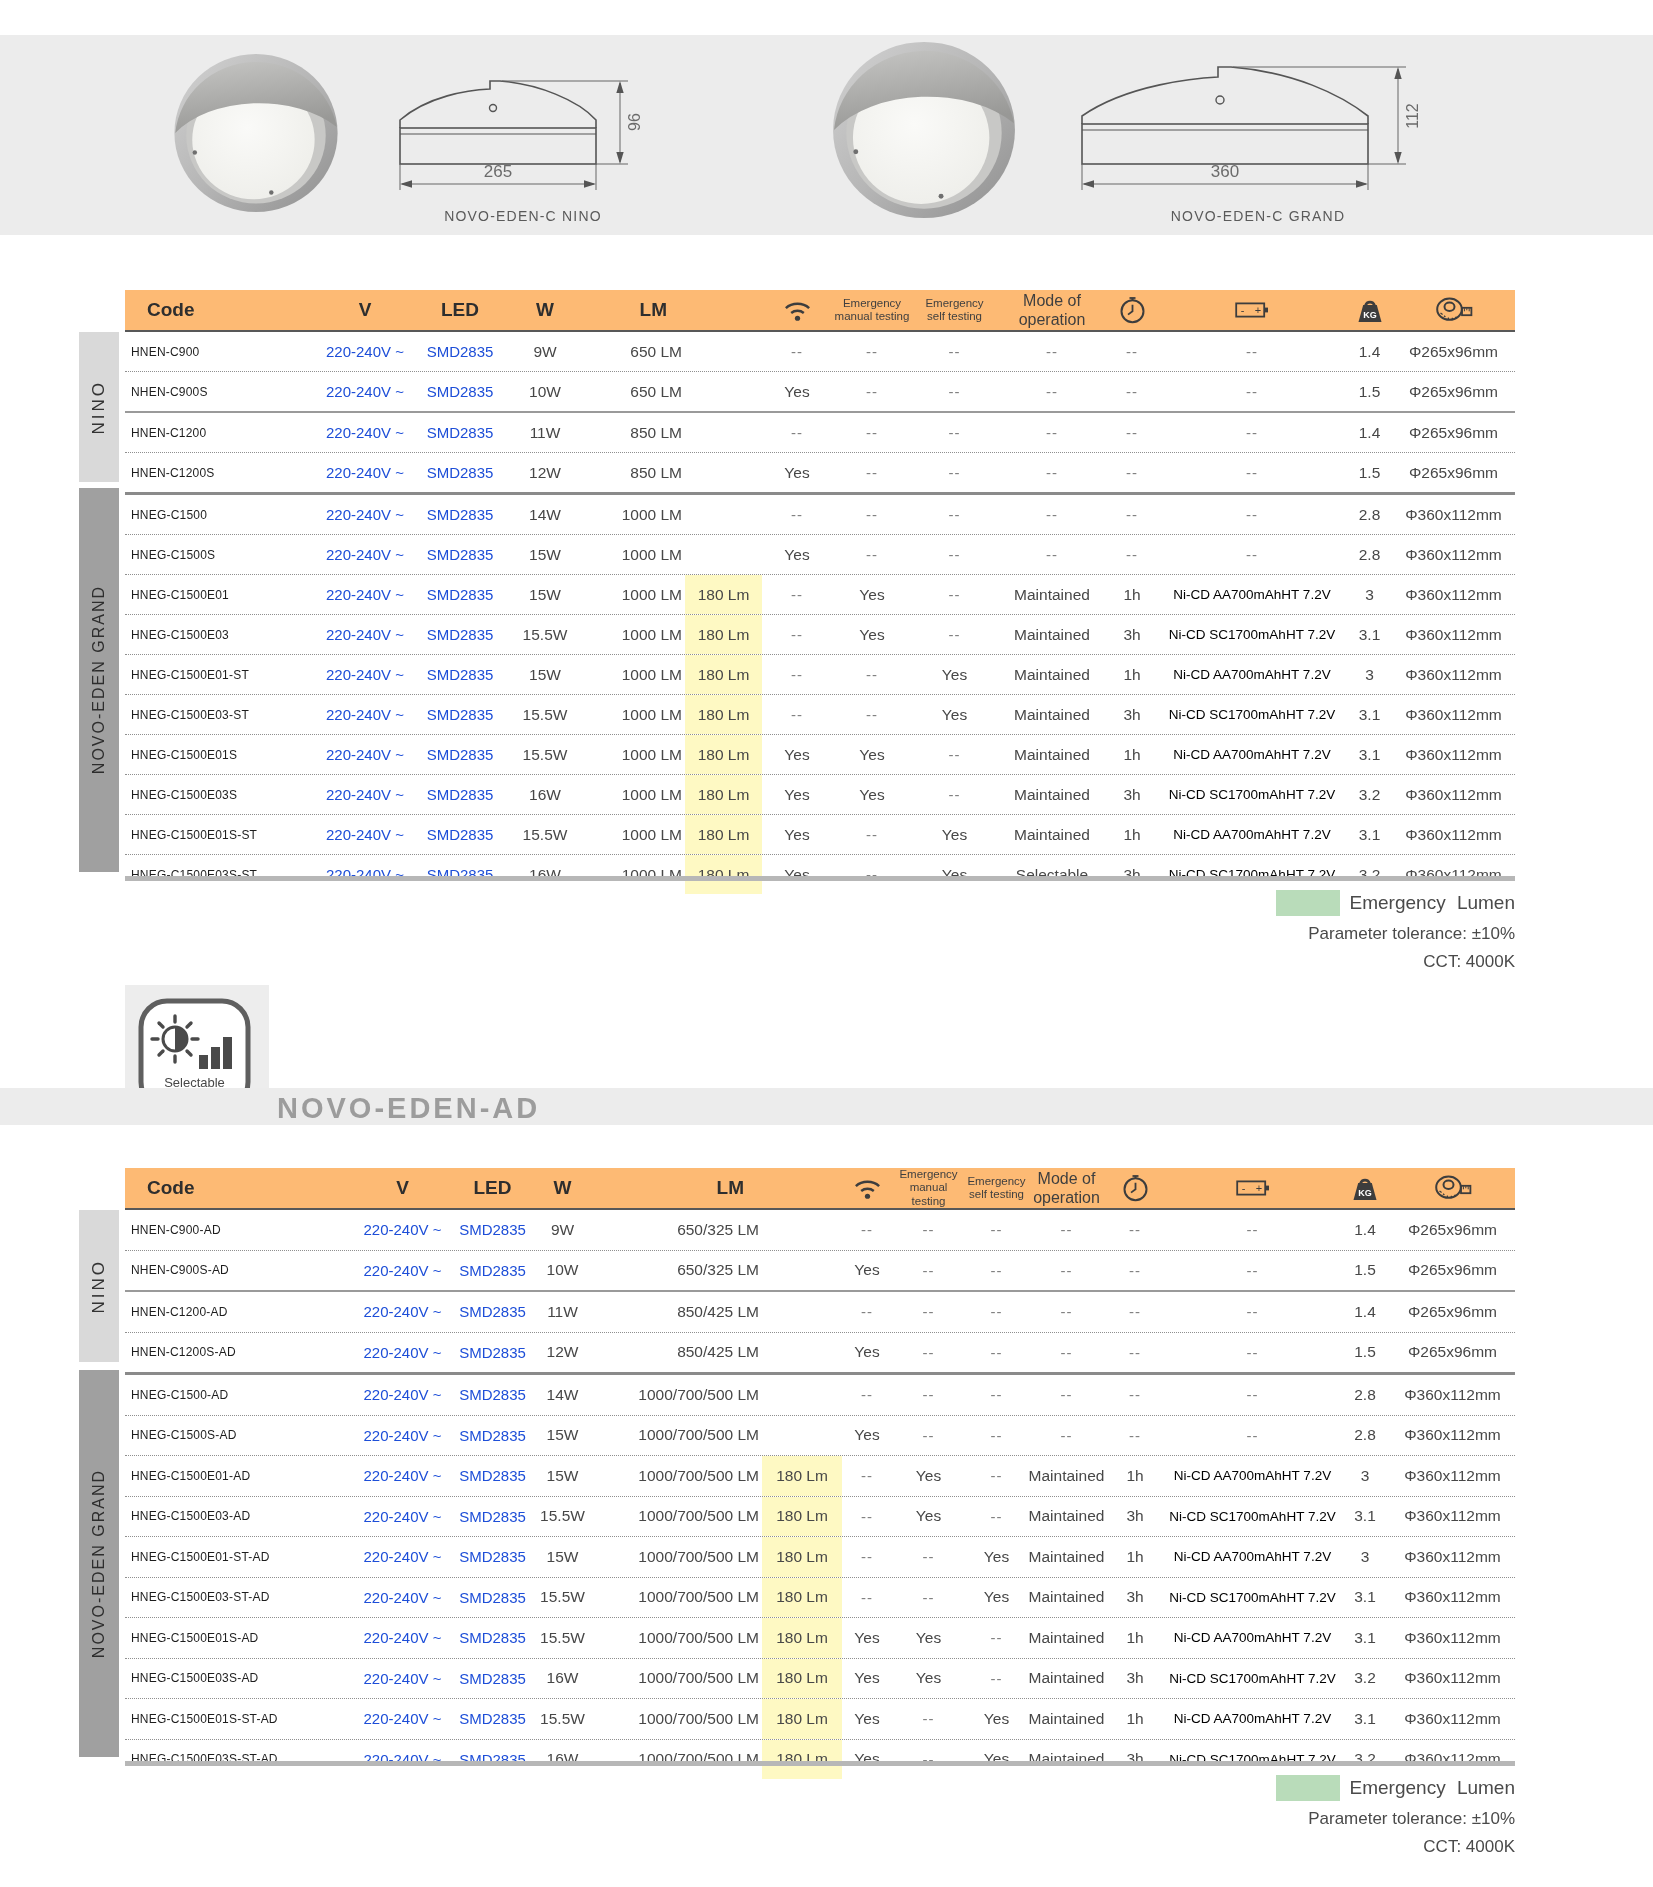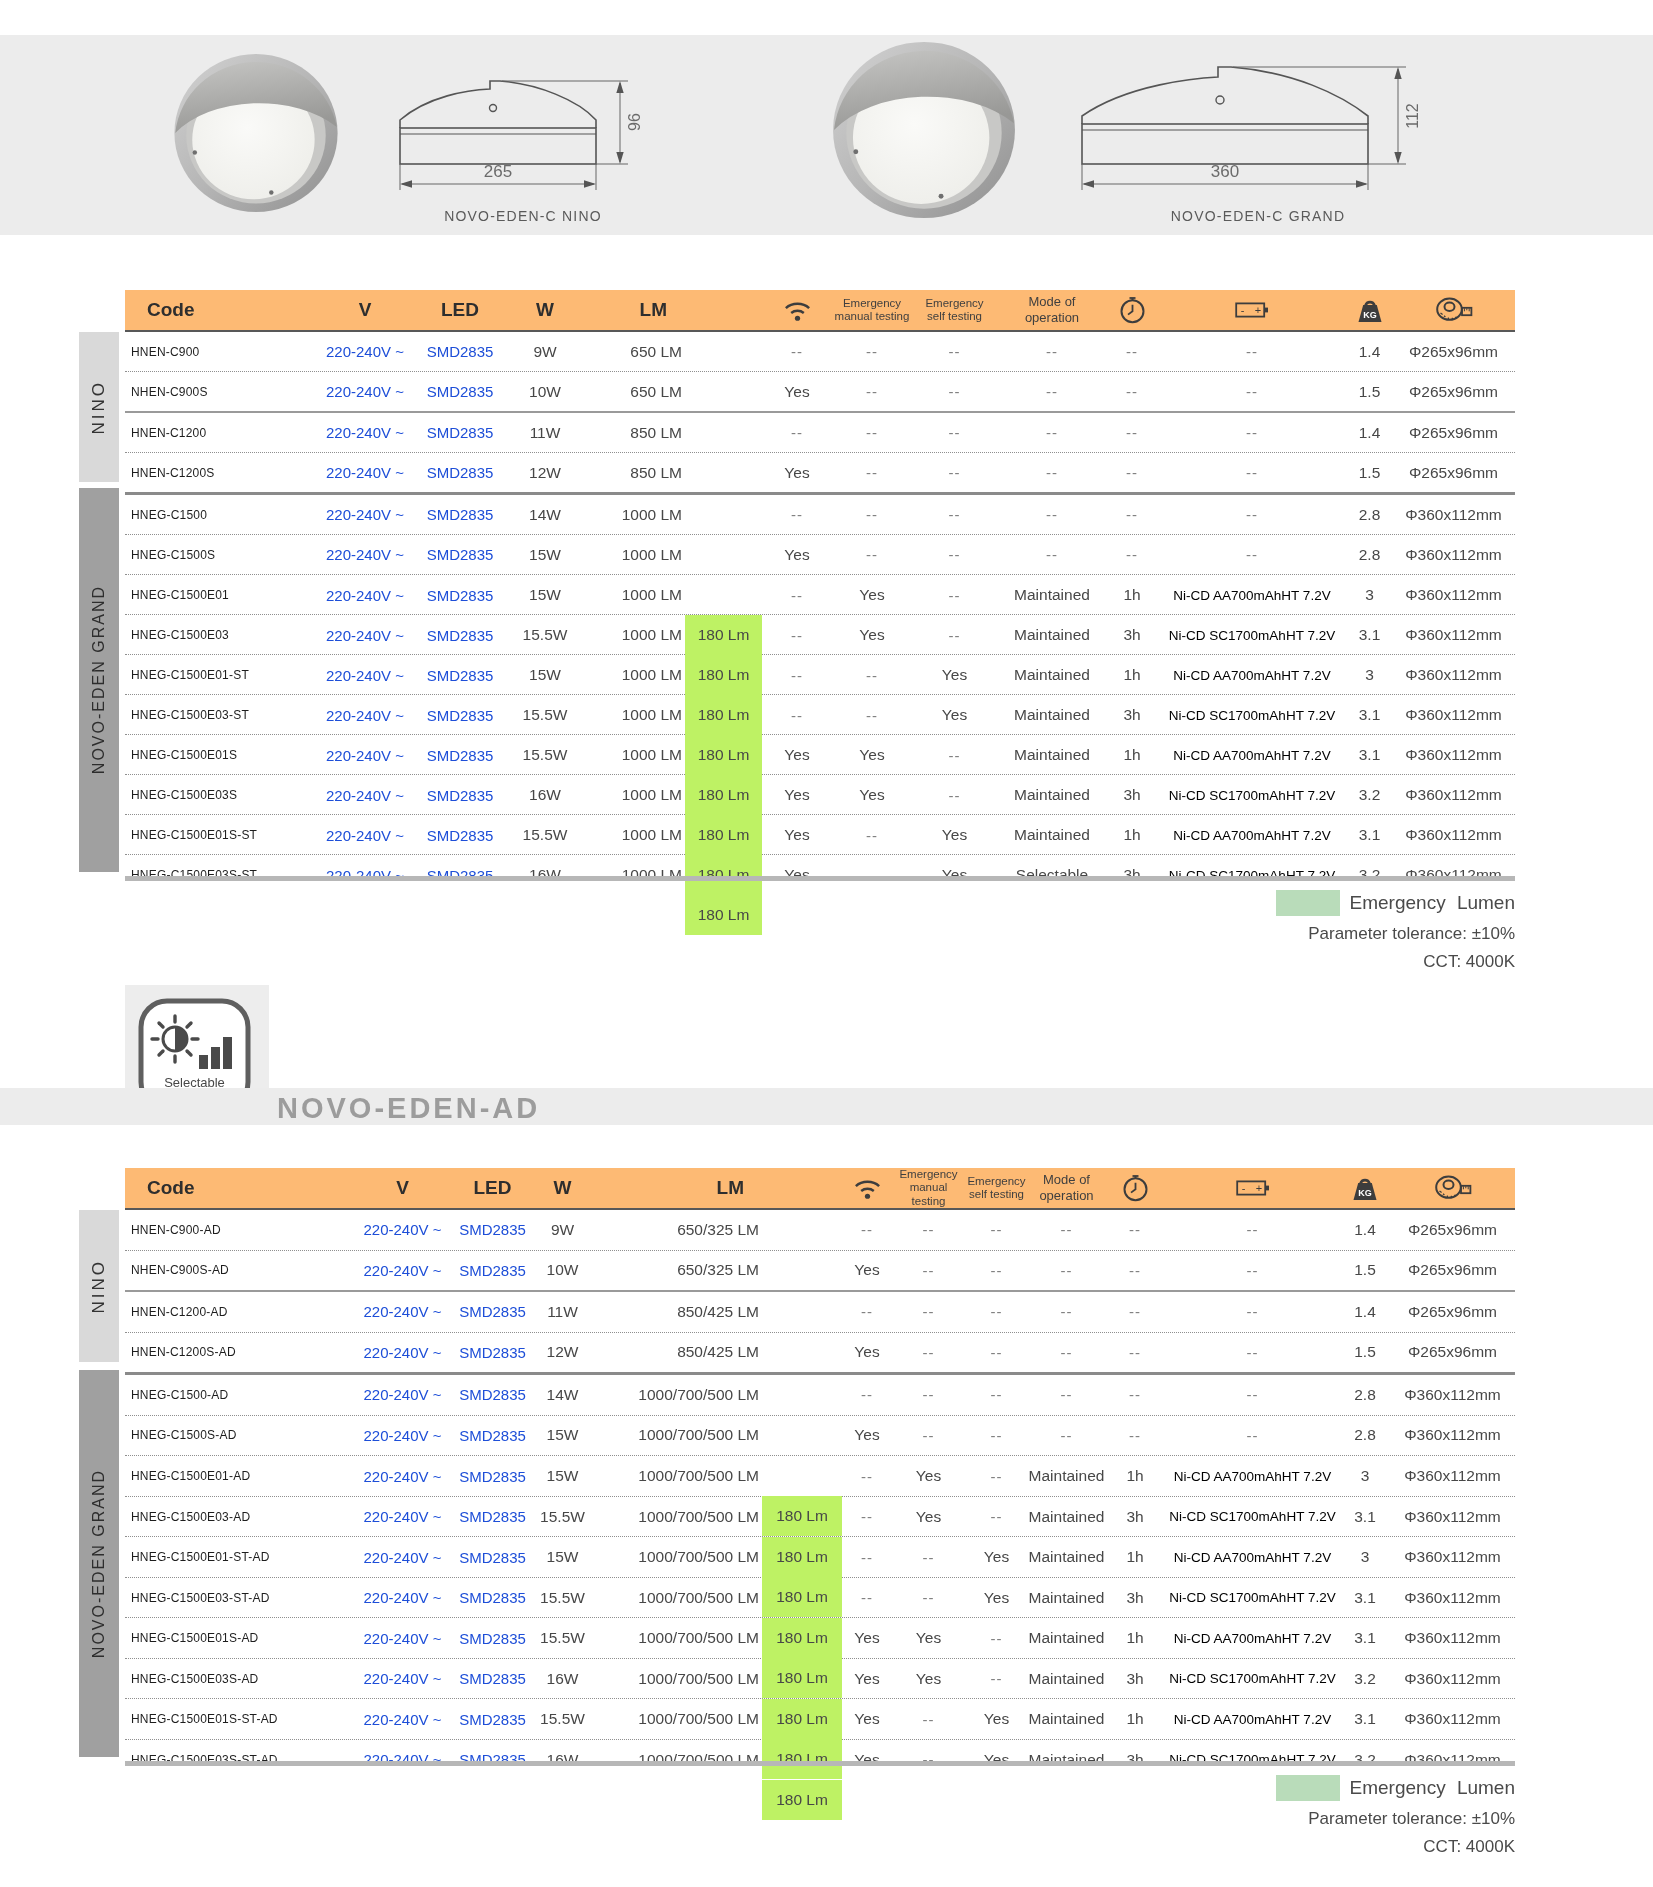--- a/index.html
+++ b/index.html
@@ -20,28 +20,28 @@
   .t2 .row.body{height:39.5px;}
   .cell{display:flex;align-items:center;justify-content:center;height:100%;overflow:hidden;}
   .sep-dotted{border-bottom:1px dotted #8f8f8f;}
   .sep-solid{border-bottom:2px solid #9a9a9a;}
   .sep-thick{border-bottom:3px solid #8a8a8a;}
   .sep-none{border-bottom:none;}
   .h-code{justify-content:flex-start;padding-left:22px;font-weight:bold;font-size:19px;color:#2e2e2e;}
   .h-v,.h-led,.h-w,.h-lm{font-weight:bold;font-size:19px;color:#2e2e2e;}
   .h-lm{justify-content:flex-end;padding-right:18px;}
   .h-manual,.h-self{font-size:11.5px;color:#3f3f3f;text-align:center;white-space:pre-line;line-height:1.15;}
-  .h-mode{font-size:13px;color:#3f3f3f;text-align:center;white-space:pre-line;line-height:1.2;}
+  .h-mode{font-size:16px;color:#3f3f3f;text-align:center;white-space:pre-line;line-height:1.2;}
   .c-code{justify-content:flex-start;padding-left:6px;font-weight:normal;font-size:12px;color:#1d1d1d;letter-spacing:0.2px;white-space:nowrap;}
   .c-v,.c-led{font-size:15px;color:#1d4ed8;white-space:nowrap;}
   .c-w,.c-lm,.c-elm,.c-wifi,.c-manual,.c-self,.c-mode,.c-time,.c-kg,.c-dim{font-size:15.5px;color:#474747;white-space:nowrap;}
   .c-lm{justify-content:flex-end;padding-right:3px;text-align:center;}
   .c-battery{font-size:13.5px;color:#000000;white-space:nowrap;}
   .dash{color:#828282;font-size:15px;letter-spacing:1px;}
-  .elm-on{background:#bef264;margin-top:40px;}
+  .elm-on{background:#fef9c3;}
   .bottom-bar{position:absolute;left:125px;width:1390px;height:5px;background:#b7b7b7;}
   
   .vstrip{position:absolute;left:79px;width:40px;display:flex;align-items:center;justify-content:center;}
   .vstrip .vlabel{writing-mode:vertical-rl;transform:rotate(180deg);font-size:17px;letter-spacing:3px;color:#333333;white-space:nowrap;}
   .vstrip.nino{background:#d9d9d9;}
   .vstrip.grand{background:#a0a0a0;}
   .vstrip.grand .vlabel{font-size:16px;letter-spacing:2px;color:#2d2d2d;}
   
   .legend{position:absolute;right:138px;width:480px;text-align:right;}
   .legend .lrow1{display:flex;justify-content:flex-end;align-items:center;gap:10px;}

